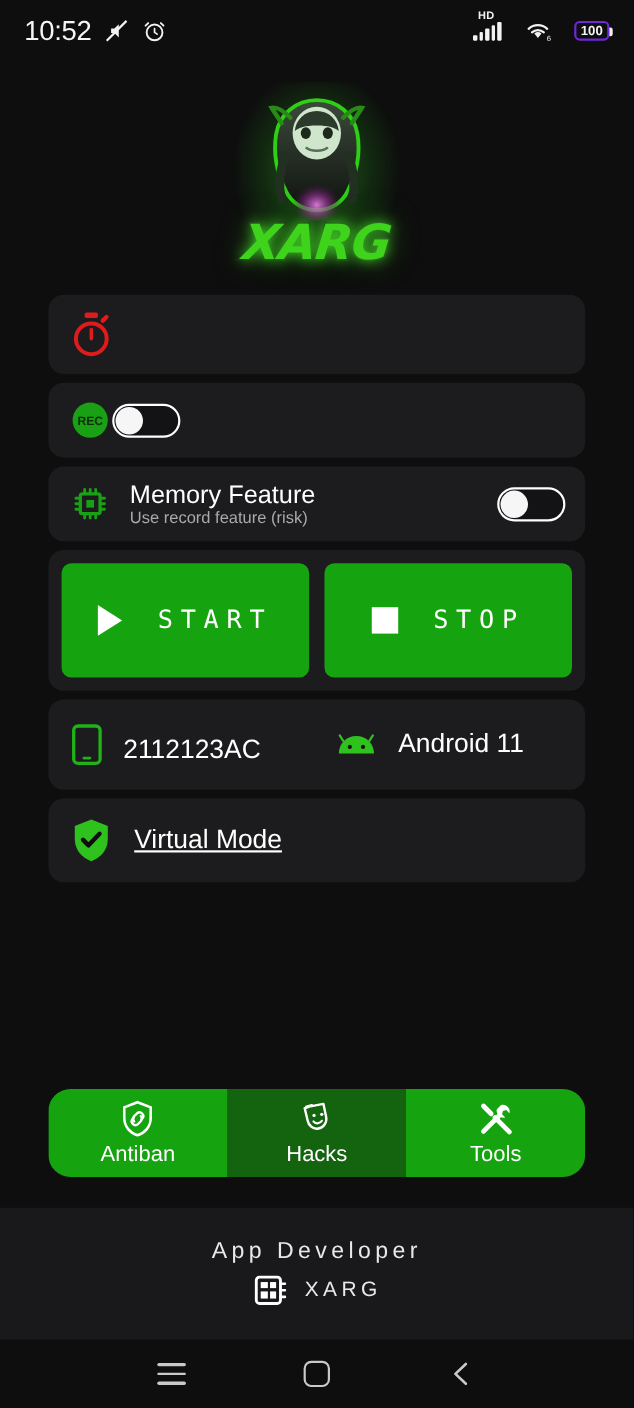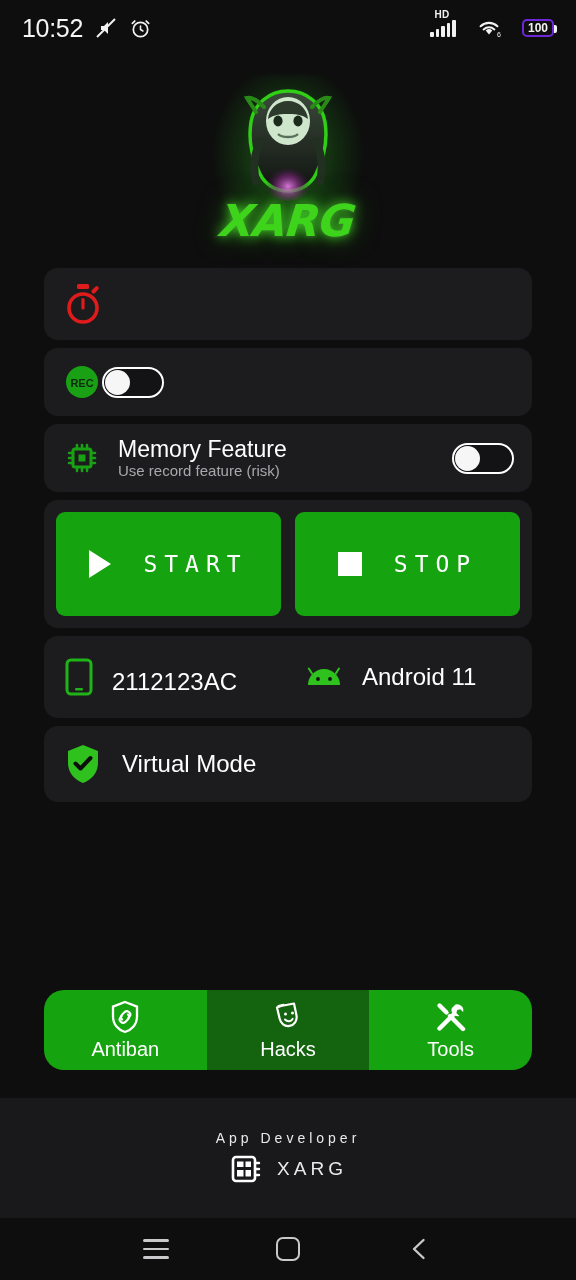--- a/index.html
+++ b/index.html
@@ -103,41 +103,41 @@
   }
   .sq{ width:24px;height:24px;background:#fff; }
 
   
   .card.device{ height:82px; display:flex; align-items:center; padding:0 20px; }
   .dev-half{ display:flex; align-items:flex-end; gap:18px; }
   .dev-half.left{ width:240px; }
   .dev-txt{ font-size:24px; color:#fff; }
 
   .card.vmode{ height:76px; display:flex; align-items:center; padding:0 20px; gap:20px; }
-  .vmode-txt{ font-size:24px; color:#fff; }
+  .vmode-txt{ font-size:24px; color:#fff;text-decoration:underline; }
 
   
   .navtabs{
     position:absolute; left:44px; right:44px; top:990px; height:80px;
     display:flex; border-radius:20px; overflow:hidden;
   }
   .navtab{
     flex:1; display:flex; flex-direction:column; align-items:center; justify-content:center;
     gap:3px; background:#16a310; color:#fff; cursor:pointer;
   }
   .navtab.active{ background:#14630f; }
   .navtab .nlbl{ font-size:20px; }
 
   
   .footer{
     position:absolute; left:0; right:0; top:1098px; height:120px;
     background:#19191b;
     display:flex; flex-direction:column; align-items:center; justify-content:center; gap:6px;
   }
-  .foot-title{ font-size:14px; letter-spacing:4px; color:#e9e9ea; }
+  .foot-title{ font-size:21px; letter-spacing:4px; color:#e9e9ea; }
   .foot-dev{ display:flex; align-items:center; gap:14px; }
   .foot-name{ font-size:19px; letter-spacing:4px; color:#e9e9ea; }
 
   
   .sysnav{
     position:absolute; left:0; right:0; bottom:0; height:62px;
     background:#0e0e0e; display:flex; align-items:center; justify-content:space-around;
     padding:0 90px;
   }
   .sysbtn{ cursor:pointer; display:flex; align-items:center; justify-content:center; width:50px; height:40px; }

